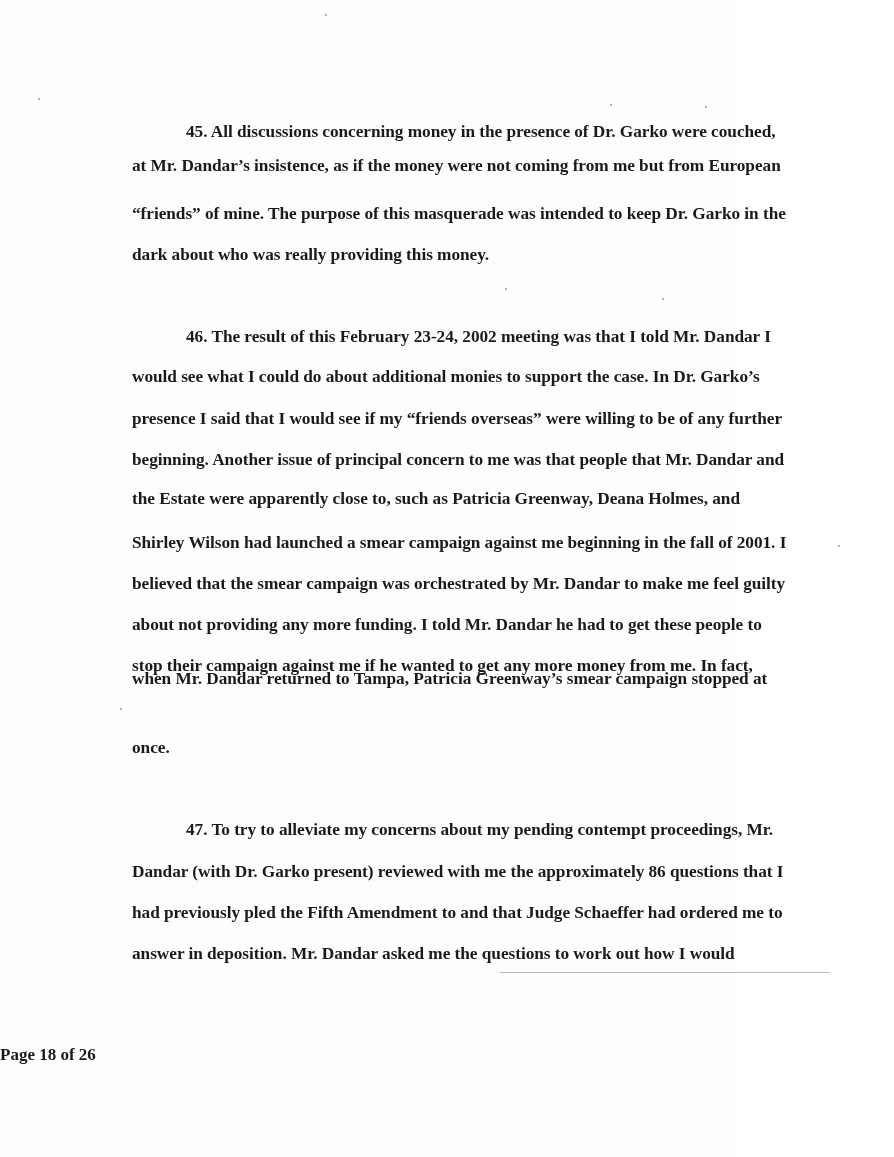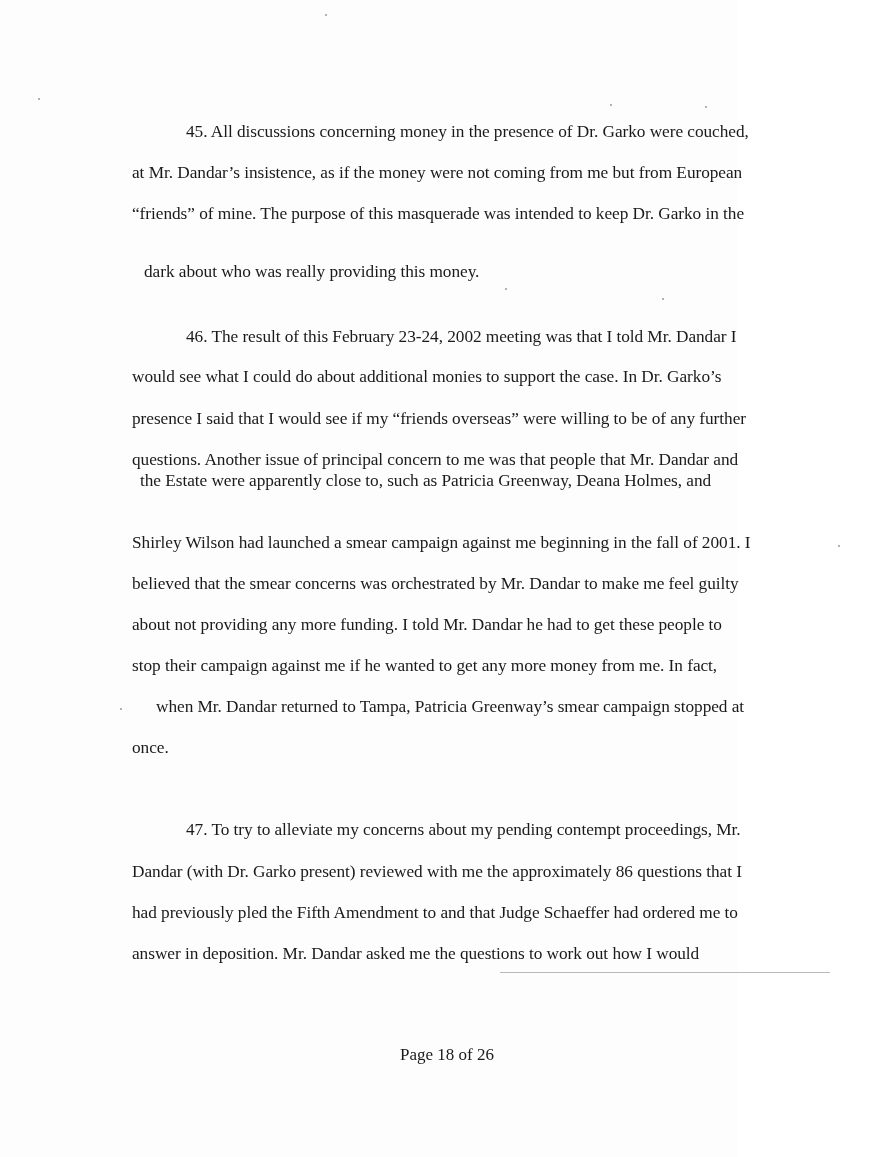--- a/index.html
+++ b/index.html
@@ -14,36 +14,36 @@
       overflow: hidden;
       font-family: "Liberation Serif", "DejaVu Serif", serif;
       color: #1a1a1a;
     }
     .page {
       position: absolute;
       left: 0; top: 0;
       width: 738px;
       height: 1157px;
       background: #fdfdfd;
+      font-weight: bold;
     }
     .line {
       position: absolute;
       left: 132px;
       font-size: 17.3px;
       line-height: 20px;
       white-space: nowrap;
       letter-spacing: -0.05px;
     }
     .indent { left: 186px; }
     .footer {
       position: absolute;
       top: 1045px;
       left: 0;
       width: 894px;
-      text-align: center;
       font-size: 17px;
       line-height: 20px;
     }
     .speck {
       position: absolute;
       background: #555;
       width: 2px; height: 2px;
       border-radius: 1px;
       opacity: 0.6;
     }
@@ -54,36 +54,36 @@
       opacity: 0.5;
     }
   </style>
 </head>
 <body>
 
 <div class="page">
 
   <div>
     <div class="line indent" style="top:122px;">45.  All discussions concerning money in the presence of Dr. Garko were couched,</div>
-    <div class="line" style="top:163px;">at Mr. Dandar’s insistence, as if the money were not coming from me but from European</div>
+    <div class="line" style="top:156px;">at Mr. Dandar’s insistence, as if the money were not coming from me but from European</div>
     <div class="line" style="top:204px;">“friends” of mine. The purpose of this masquerade was intended to keep Dr. Garko in the</div>
-    <div class="line" style="top:262px;margin-left:12px;">dark about who was really providing this money.</div>
+    <div class="line" style="top:245px;">dark about who was really providing this money.</div>
   </div>
 
   <div>
     <div class="line indent" style="top:327px;">46.  The result of this February 23-24, 2002 meeting was that I told Mr. Dandar I</div>
     <div class="line" style="top:367px;">would see what I could do about additional monies to support the case. In Dr. Garko’s</div>
     <div class="line" style="top:409px;">presence I said that I would see if my “friends overseas” were willing to be of any further</div>
-    <div class="line" style="top:450px;">questions. Another issue of principal concern to me was that people that Mr. Dandar and</div>
-    <div class="line" style="top:471px;margin-left:8px;">the Estate were apparently close to, such as Patricia Greenway, Deana Holmes, and</div>
+    <div class="line" style="top:450px;">beginning. Another issue of principal concern to me was that people that Mr. Dandar and</div>
+    <div class="line" style="top:489px;">the Estate were apparently close to, such as Patricia Greenway, Deana Holmes, and</div>
     <div class="line" style="top:533px;text-align:center;">Shirley Wilson had launched a smear campaign against me beginning in the fall of 2001.  I</div>
-    <div class="line" style="top:574px;">believed that the smear concerns was orchestrated by Mr. Dandar to make me feel guilty</div>
+    <div class="line" style="top:574px;">believed that the smear campaign was orchestrated by Mr. Dandar to make me feel guilty</div>
     <div class="line" style="top:615px;">about not providing any more funding. I told Mr. Dandar he had to get these people to</div>
     <div class="line" style="top:656px;">stop their campaign against me if he wanted to get any more money from me. In fact,</div>
-    <div class="line" style="top:697px;margin-left:24px;">when Mr. Dandar returned to Tampa, Patricia Greenway’s smear campaign stopped at</div>
+    <div class="line" style="top:669px;">when Mr. Dandar returned to Tampa, Patricia Greenway’s smear campaign stopped at</div>
     <div class="line" style="top:738px;">once.</div>
   </div>
 
   <div>
     <div class="line indent" style="top:820px;">47.  To try to alleviate my concerns about my pending contempt proceedings, Mr.</div>
     <div class="line" style="top:862px;">Dandar (with Dr. Garko present) reviewed with me the approximately 86 questions that I</div>
     <div class="line" style="top:903px;">had previously pled the Fifth Amendment to and that Judge Schaeffer had ordered me to</div>
     <div class="line" style="top:944px;">answer in deposition. Mr. Dandar asked me the questions to work out how I would</div>
   </div>
 

